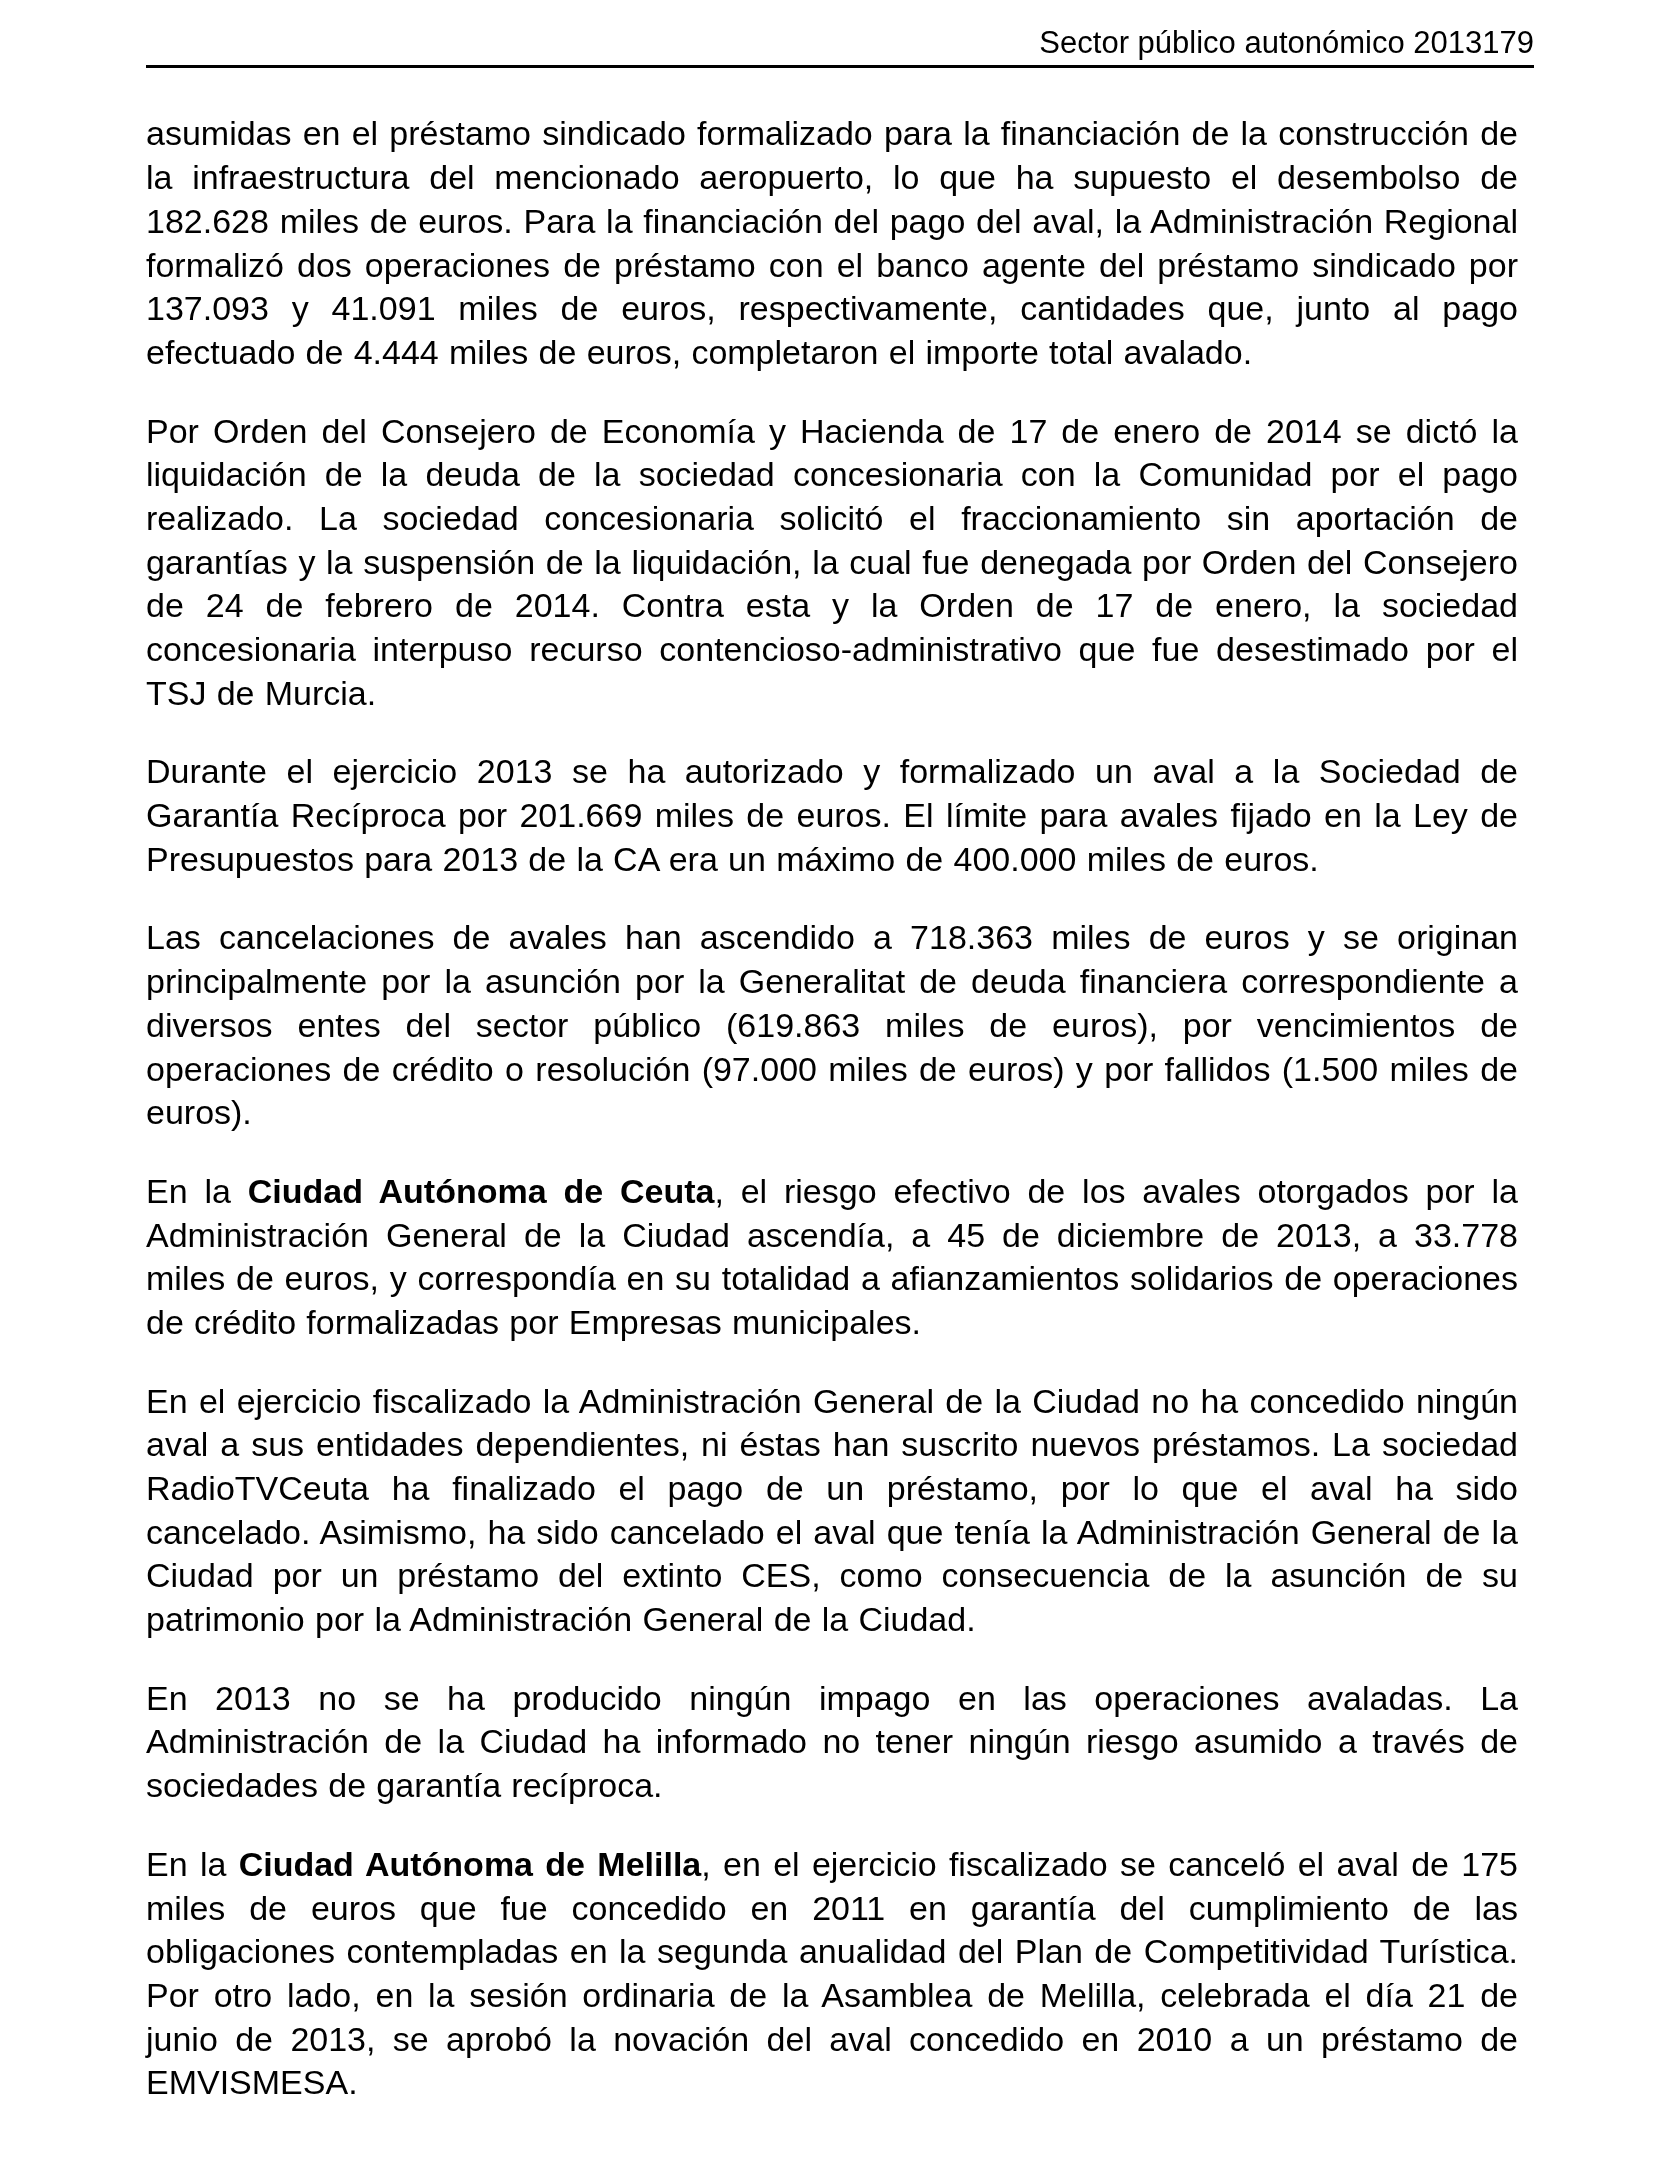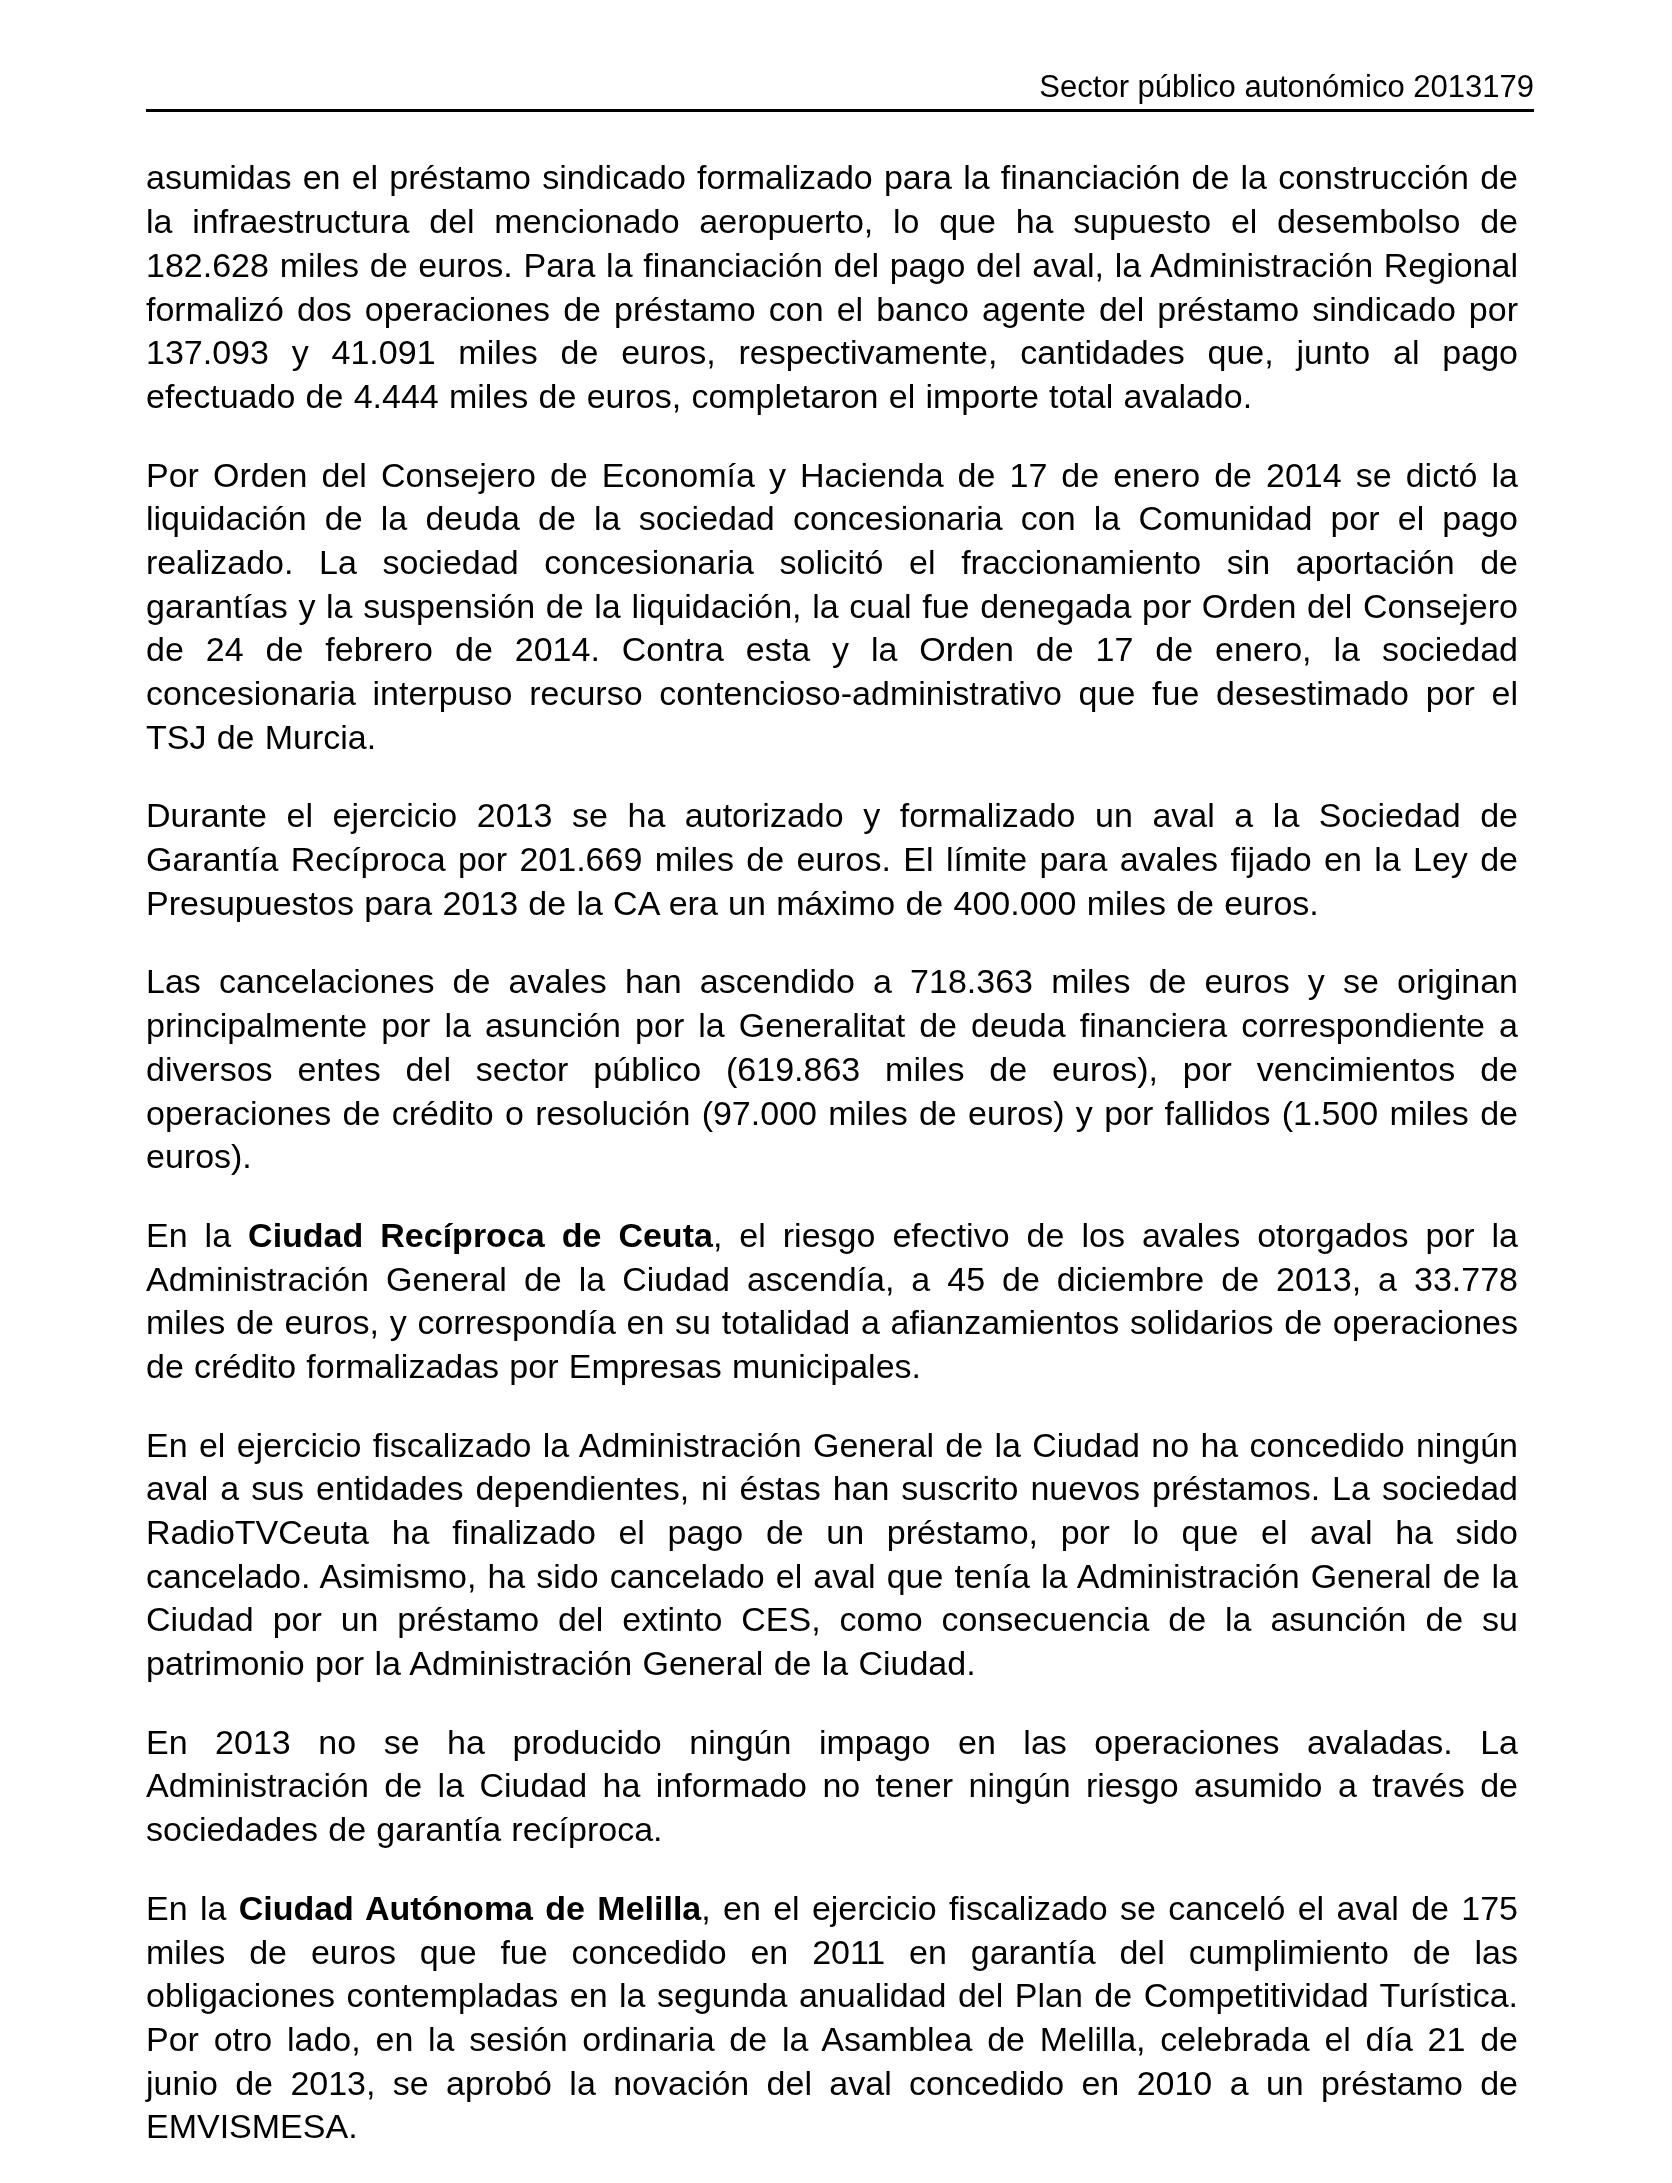--- a/index.html
+++ b/index.html
@@ -31,21 +31,20 @@
     line-height: 1.2;
     border-bottom: 3.1px solid #000000;
     padding-bottom: 4.7px;
     margin-bottom: 44px;
   }
   .page-header .title {
     white-space: nowrap;
   }
   .page-header .pagenum {
     white-space: nowrap;
-    margin-top: 44px;
   }
   .doc-body p.para {
     font-size: 34px;
     line-height: 1.285;
     text-align: justify;
     text-justify: inter-word;
     margin: 0 16px 35px 0;
     word-spacing: 0.8px;
   }
   .doc-body p.para b {
@@ -60,20 +59,20 @@
   <div class="page-header">
     <span class="title">Sector público autonómico 2013</span>
     <span class="pagenum">179</span>
   </div>
 
   <div class="doc-body">
       <p class="para"><span>asumidas en el préstamo sindicado formalizado para la financiación de la construcción de la infraestructura del mencionado aeropuerto, lo que ha supuesto el desembolso de 182.628 miles de euros. Para la financiación del pago del aval, la Administración Regional formalizó dos operaciones de préstamo con el banco agente del préstamo sindicado por 137.093 y 41.091 miles de euros, respectivamente, cantidades que, junto al pago efectuado de 4.444 miles de euros, completaron el importe total avalado.</span></p>
       <p class="para"><span>Por Orden del Consejero de Economía y Hacienda de 17 de enero de 2014 se dictó la liquidación de la deuda de la sociedad concesionaria con la Comunidad por el pago realizado. La sociedad concesionaria solicitó el fraccionamiento sin aportación de garantías y la suspensión de la liquidación, la cual fue denegada por Orden del Consejero de 24 de febrero de 2014. Contra esta y la Orden de 17 de enero, la sociedad concesionaria interpuso recurso contencioso-administrativo que fue desestimado por el TSJ de Murcia.</span></p>
       <p class="para"><span>Durante el ejercicio 2013 se ha autorizado y formalizado un aval a la Sociedad de Garantía Recíproca por 201.669 miles de euros. El límite para avales fijado en la Ley de Presupuestos para 2013 de la CA era un máximo de 400.000 miles de euros.</span></p>
       <p class="para"><span>Las cancelaciones de avales han ascendido a 718.363 miles de euros y se originan principalmente por la asunción por la Generalitat de deuda financiera correspondiente a diversos entes del sector público (619.863 miles de euros), por vencimientos de operaciones de crédito o resolución (97.000 miles de euros) y por fallidos (1.500 miles de euros).</span></p>
-      <p class="para"><span>En la </span><b>Ciudad Recíproca de Ceuta</b><span>, el riesgo efectivo de los avales otorgados por la Administración General de la Ciudad ascendía, a 45 de diciembre de 2013, a 33.778 miles de euros, y correspondía en su totalidad a afianzamientos solidarios de operaciones de crédito formalizadas por Empresas municipales.</span></p>
+      <p class="para"><span>En la </span><b>Ciudad Autónoma de Ceuta</b><span>, el riesgo efectivo de los avales otorgados por la Administración General de la Ciudad ascendía, a 45 de diciembre de 2013, a 33.778 miles de euros, y correspondía en su totalidad a afianzamientos solidarios de operaciones de crédito formalizadas por Empresas municipales.</span></p>
       <p class="para"><span>En el ejercicio fiscalizado la Administración General de la Ciudad no ha concedido ningún aval a sus entidades dependientes, ni éstas han suscrito nuevos préstamos. La sociedad RadioTVCeuta ha finalizado el pago de un préstamo, por lo que el aval ha sido cancelado. Asimismo, ha sido cancelado el aval que tenía la Administración General de la Ciudad por un préstamo del extinto CES, como consecuencia de la asunción de su patrimonio por la Administración General de la Ciudad.</span></p>
       <p class="para"><span>En 2013 no se ha producido ningún impago en las operaciones avaladas. La Administración de la Ciudad ha informado no tener ningún riesgo asumido a través de sociedades de garantía recíproca.</span></p>
       <p class="para"><span>En la </span><b>Ciudad Autónoma de Melilla</b><span>, en el ejercicio fiscalizado se canceló el aval de 175 miles de euros que fue concedido en 2011 en garantía del cumplimiento de las obligaciones contempladas en la segunda anualidad del Plan de Competitividad Turística. Por otro lado, en la sesión ordinaria de la Asamblea de Melilla, celebrada el día 21 de junio de 2013, se aprobó la novación del aval concedido en 2010 a un préstamo de EMVISMESA.</span></p>
     </div>
 
 </div>
 
 
 </body></html>

